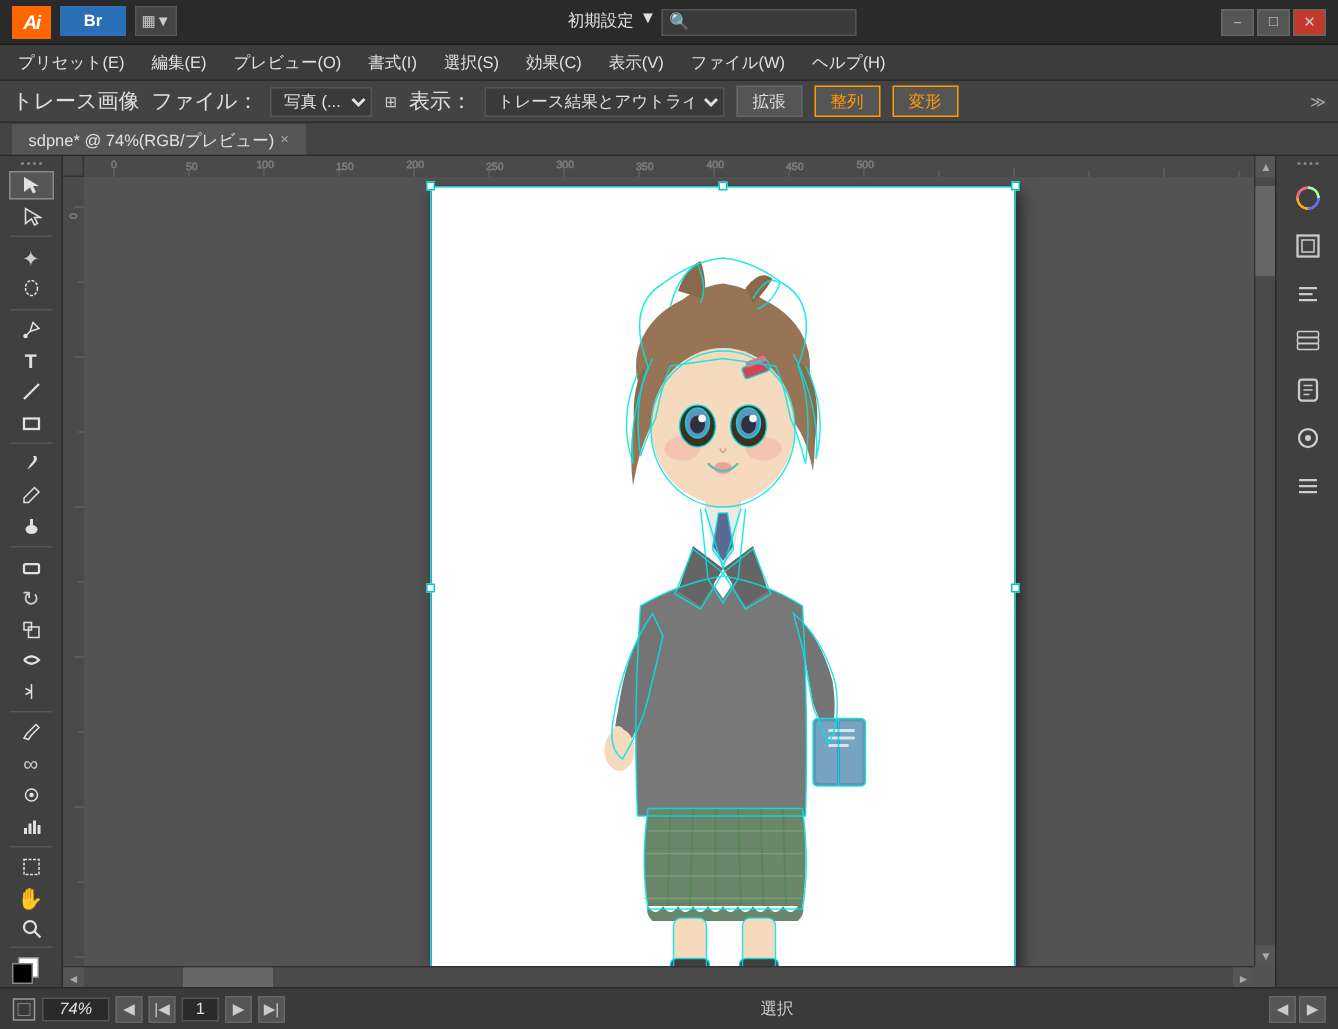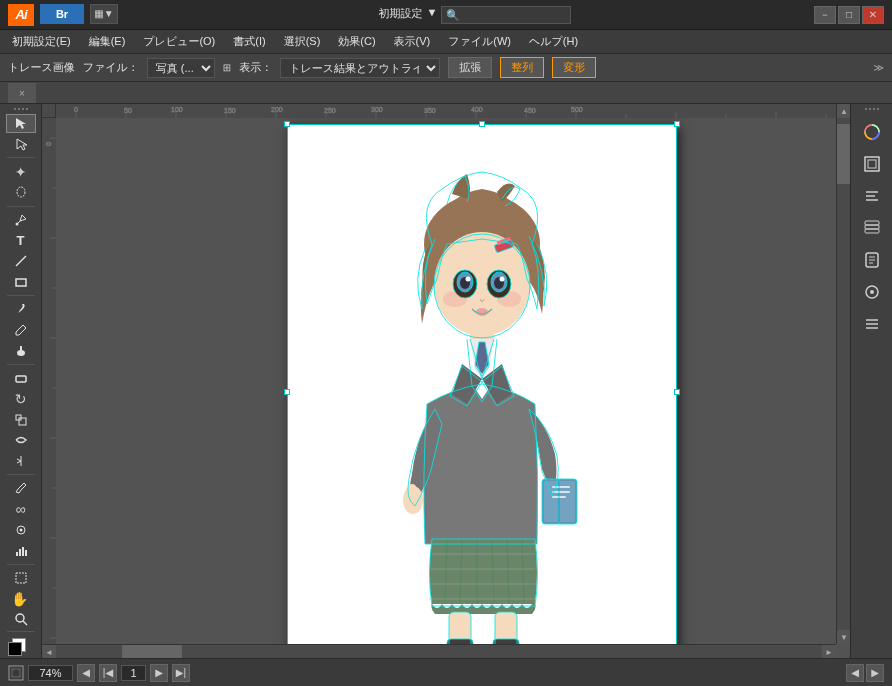--- a/index.html
+++ b/index.html
@@ -113,21 +113,21 @@
       height: 28px;
       background: #434343;
       display: flex;
       align-items: center;
       padding: 0 8px;
       gap: 8px;
       border-bottom: 1px solid #2a2a2a;
     }
     #trace-bar .label {
       color: #e0e0e0;
-      font-size: 11px;
+      font-size: 14px;
       white-space: nowrap;
     }
     .trace-select {
       background: #3a3a3a;
       border: 1px solid #555;
       color: #e0e0e0;
       padding: 2px 4px;
       font-size: 11px;
     }
     .trace-btn {
@@ -312,20 +312,21 @@
       color: #ccc;
     }
     #zoom-input {
       width: 45px;
       background: #2a2a2a;
       border: 1px solid #555;
       color: #e0e0e0;
       text-align: center;
       font-size: 11px;
       padding: 1px 2px;
+      font-style: italic;
     }
     .status-btn {
       width: 18px;
       height: 18px;
       background: #555;
       border: 1px solid #666;
       display: flex;
       align-items: center;
       justify-content: center;
       font-size: 10px;
@@ -407,21 +408,21 @@
     <input id="search-box" type="text" style="width: 130px; background: rgb(58, 58, 58); border: 1px solid rgb(85, 85, 85); color: rgb(224, 224, 224); padding: 2px 4px; font-size: 11px;" placeholder="🔍">
   </div>
   <div id="title-bar-right">
     <div class="window-btn">－</div>
     <div class="window-btn">□</div>
     <div class="window-btn close">✕</div>
   </div>
 </div>
 
 <div id="menu-bar">
-  <span class="menu-item">初期設定(E)</span>
+  <span class="menu-item">プリセット(E)</span>
   <span class="menu-item">編集(E)</span>
   <span class="menu-item">プレビュー(O)</span>
   <span class="menu-item">書式(I)</span>
   <span class="menu-item">選択(S)</span>
   <span class="menu-item">効果(C)</span>
   <span class="menu-item">表示(V)</span>
   <span class="menu-item">ファイル(W)</span>
   <span class="menu-item">ヘルプ(H)</span>
 </div>
 
@@ -437,20 +438,21 @@
     <option>トレース結果とアウトライン</option>
   </select>
   <button class="trace-btn">拡張</button>
   <button class="trace-btn orange">整列</button>
   <button class="trace-btn orange">変形</button>
   <span style="font-size:10px; color:#aaa; cursor:pointer; margin-left:auto;">≫</span>
 </div>
 
 <div id="tab-bar">
   <div class="tab active">
+    <span>sdpne* @ 74%(RGB/プレビュー)</span>
     <span class="tab-close">×</span>
   </div>
 </div>
 
 <div id="main" style="height: calc(686px - 30px - 24px - 28px - 22px - 28px); display: flex;">
 
   <div id="left-toolbar">
 
     <div style="display:flex; gap:2px; margin-bottom:2px;">
       <div class="grip-dot"></div>
@@ -874,17 +876,20 @@
         <rect x="1" y="1" width="14" height="14" fill="none" stroke="#999" stroke-width="1"></rect>
         <rect x="4" y="4" width="8" height="8" fill="none" stroke="#999" stroke-width="0.5"></rect>
       </svg>
   </div>
   <input id="zoom-input" type="text" value="74%" style="">
   <div class="status-btn">◀</div>
   <div class="status-btn">|◀</div>
   <input id="page-input" type="text" value="1" style="">
   <div class="status-btn">▶</div>
   <div class="status-btn">▶|</div>
+  <div id="status-center">
+    <span>選択</span>
+  </div>
   <div style="margin-left:auto; display:flex; gap:2px;">
     <div class="status-btn">◀</div>
     <div class="status-btn">▶</div>
   </div>
 </div>
 
 </body></html>

